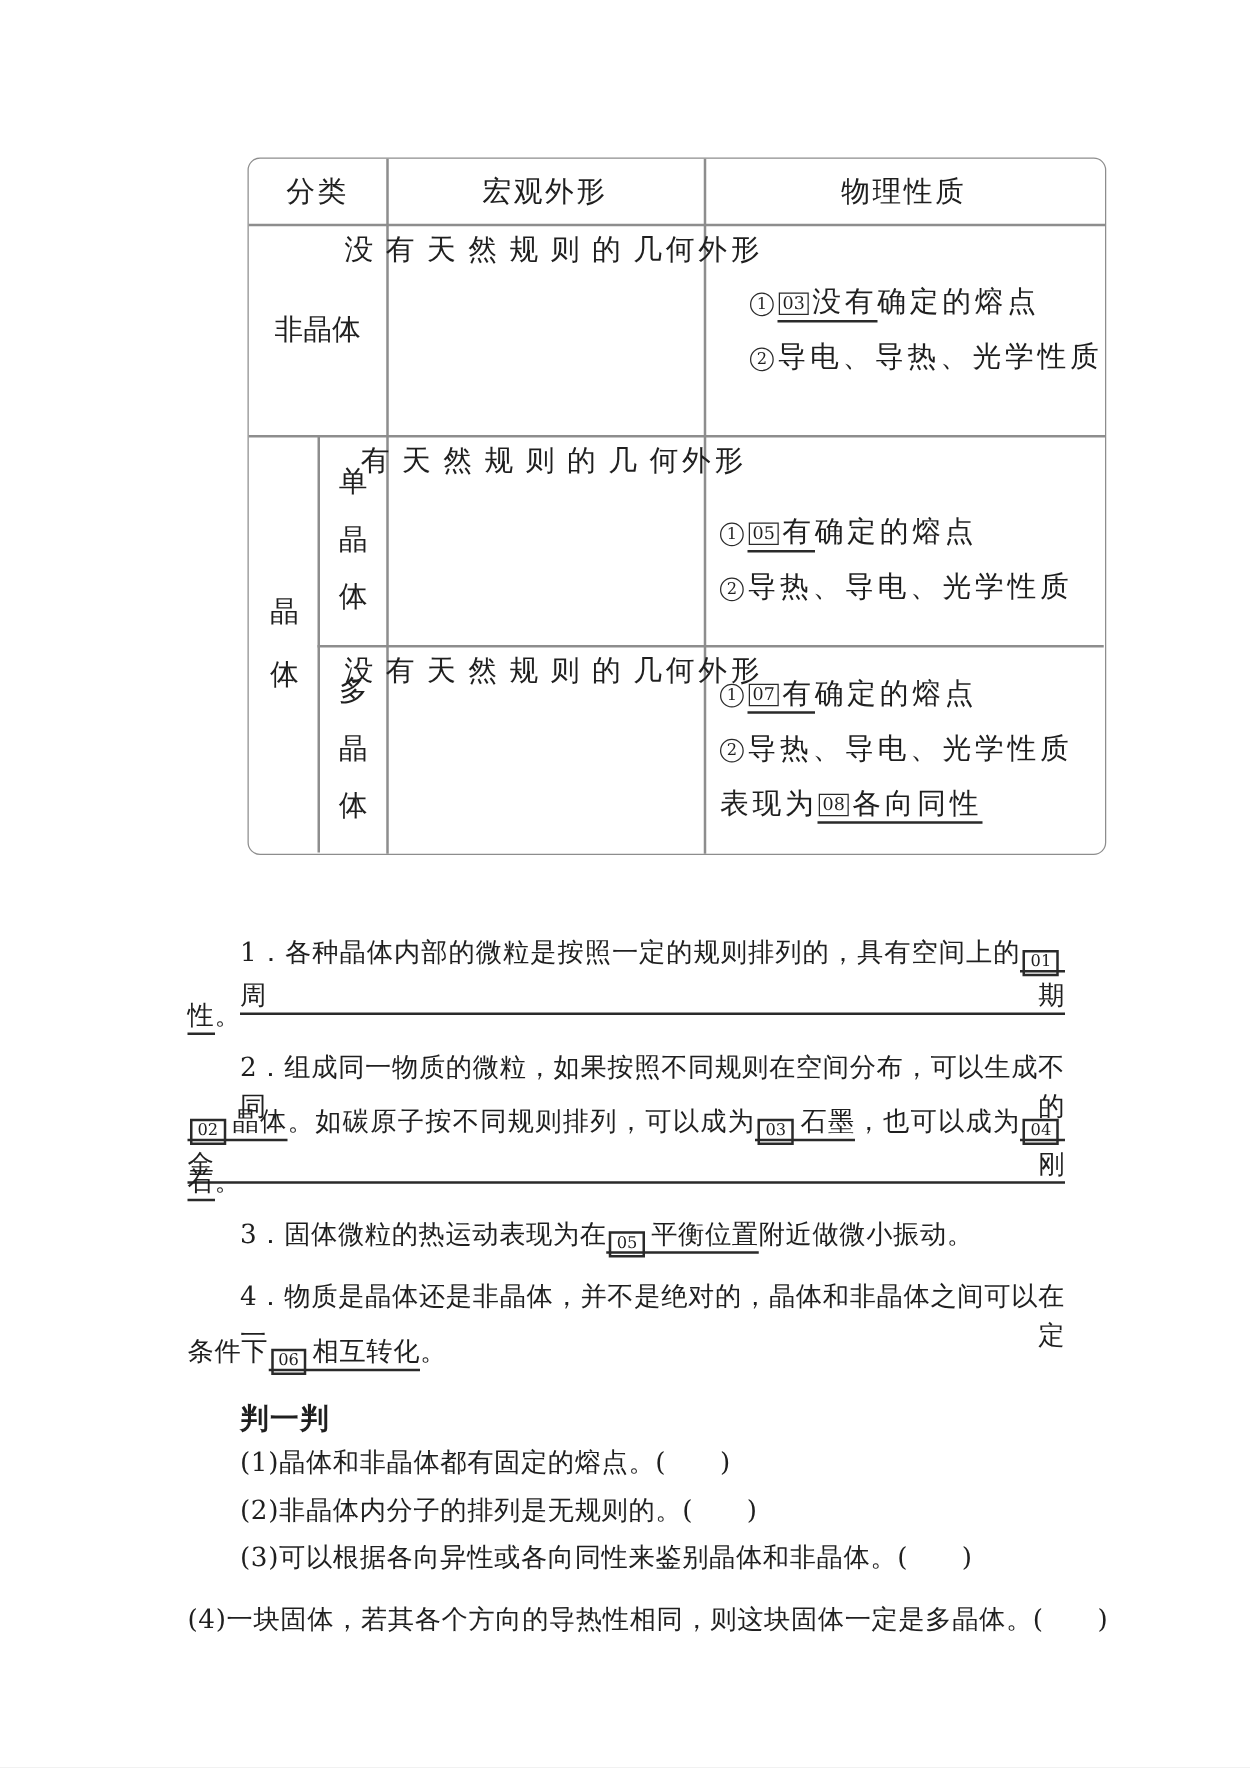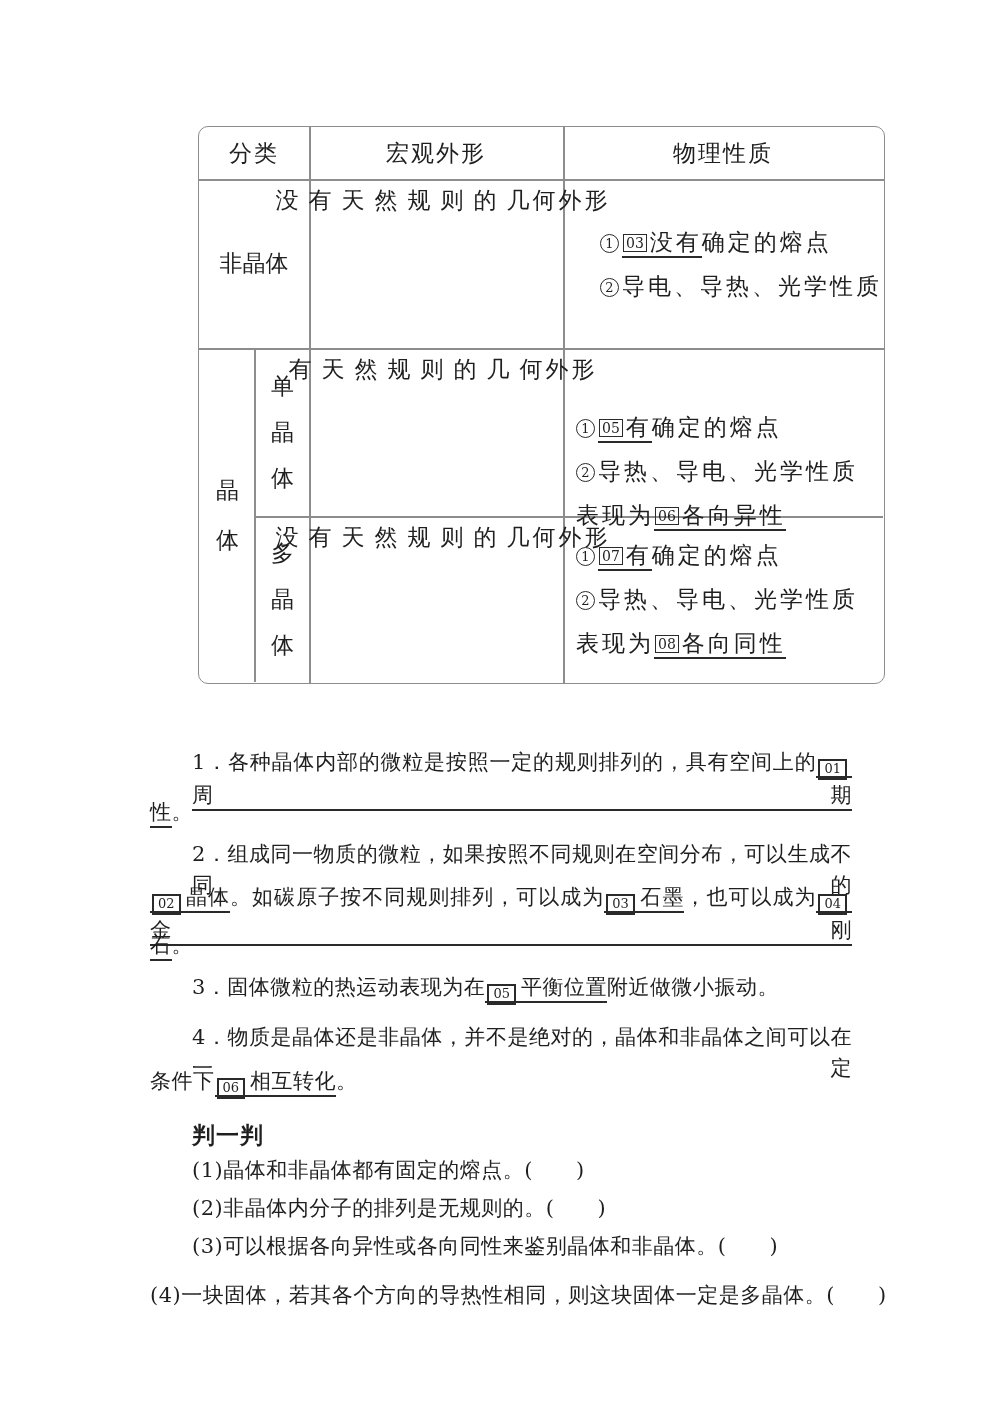--- a/index.html
+++ b/index.html
@@ -102,29 +102,26 @@
       <div class="vtxt" style="line-height:50px;">晶体</div>
     </div>
 
     <div class="cell center" style="left:55px; top:221px; width:55px; height:168px;">
       <div class="vtxt">单晶体</div>
     </div>
     <div class="cell shape" style="left:110px; top:221px; width:254px; height:168px;">
       <div class="s1">有天然规则的几</div>
       <div class="s2">何外形</div>
     </div>
-    <div class="cell props" style="left:364px; top:221px; width:320px; height:200px;margin-top:23px;">
+    <div class="cell props" style="left:364px; top:221px; width:320px; height:200px;">
       <div class="pline">
         <span class="circ">1</span><span class="ul"><span class="nb-t">05</span><span>有</span></span><span>确定的熔点</span>
       </div>
       <div class="pline">
         <span class="circ">2</span><span>导热、导电、光学性质</span>
-      </div>
-      <div class="pline">
-        <span>表现为</span><span class="ul"><span class="nb-t">06</span><span>各向异性</span></span>
       </div>
     </div>
 
     <div class="cell center" style="left:55px; top:389px; width:55px; height:166px;">
       <div class="vtxt">多晶体</div>
     </div>
     <div class="cell shape" style="left:110px; top:389px; width:254px; height:166px;">
       <div class="s1">没有天然规则的</div>
       <div class="s2">几何外形</div>
     </div>

